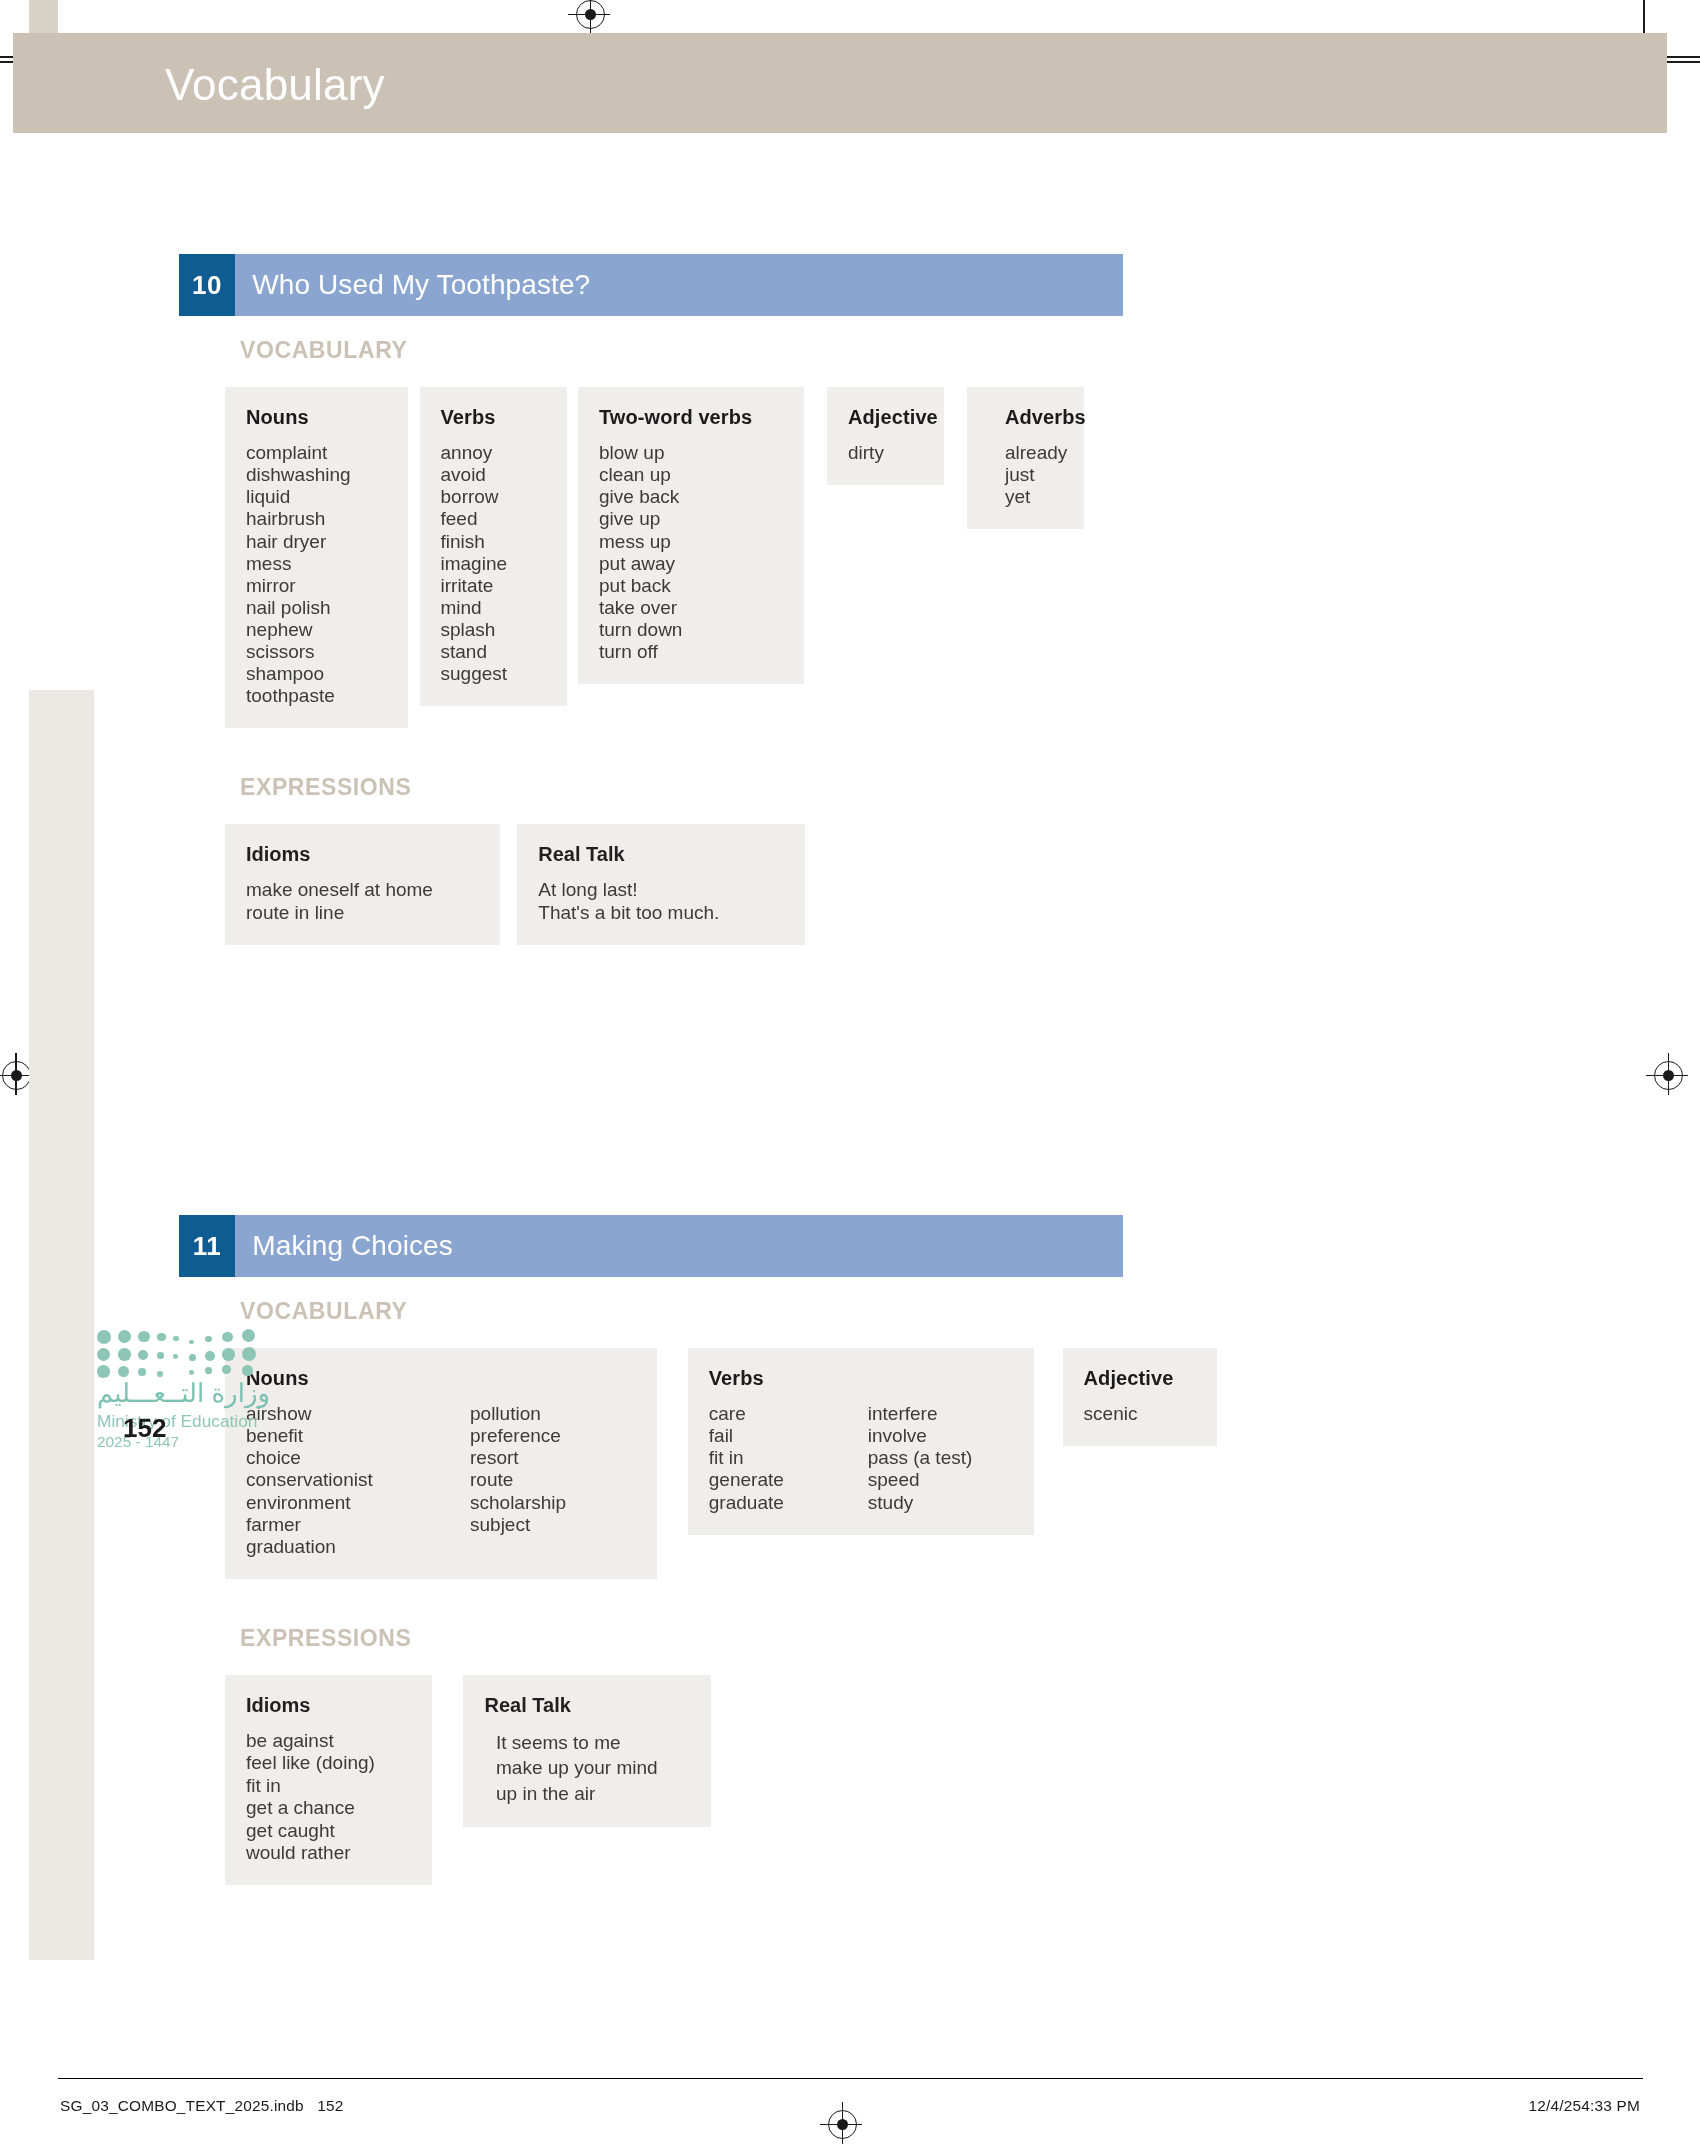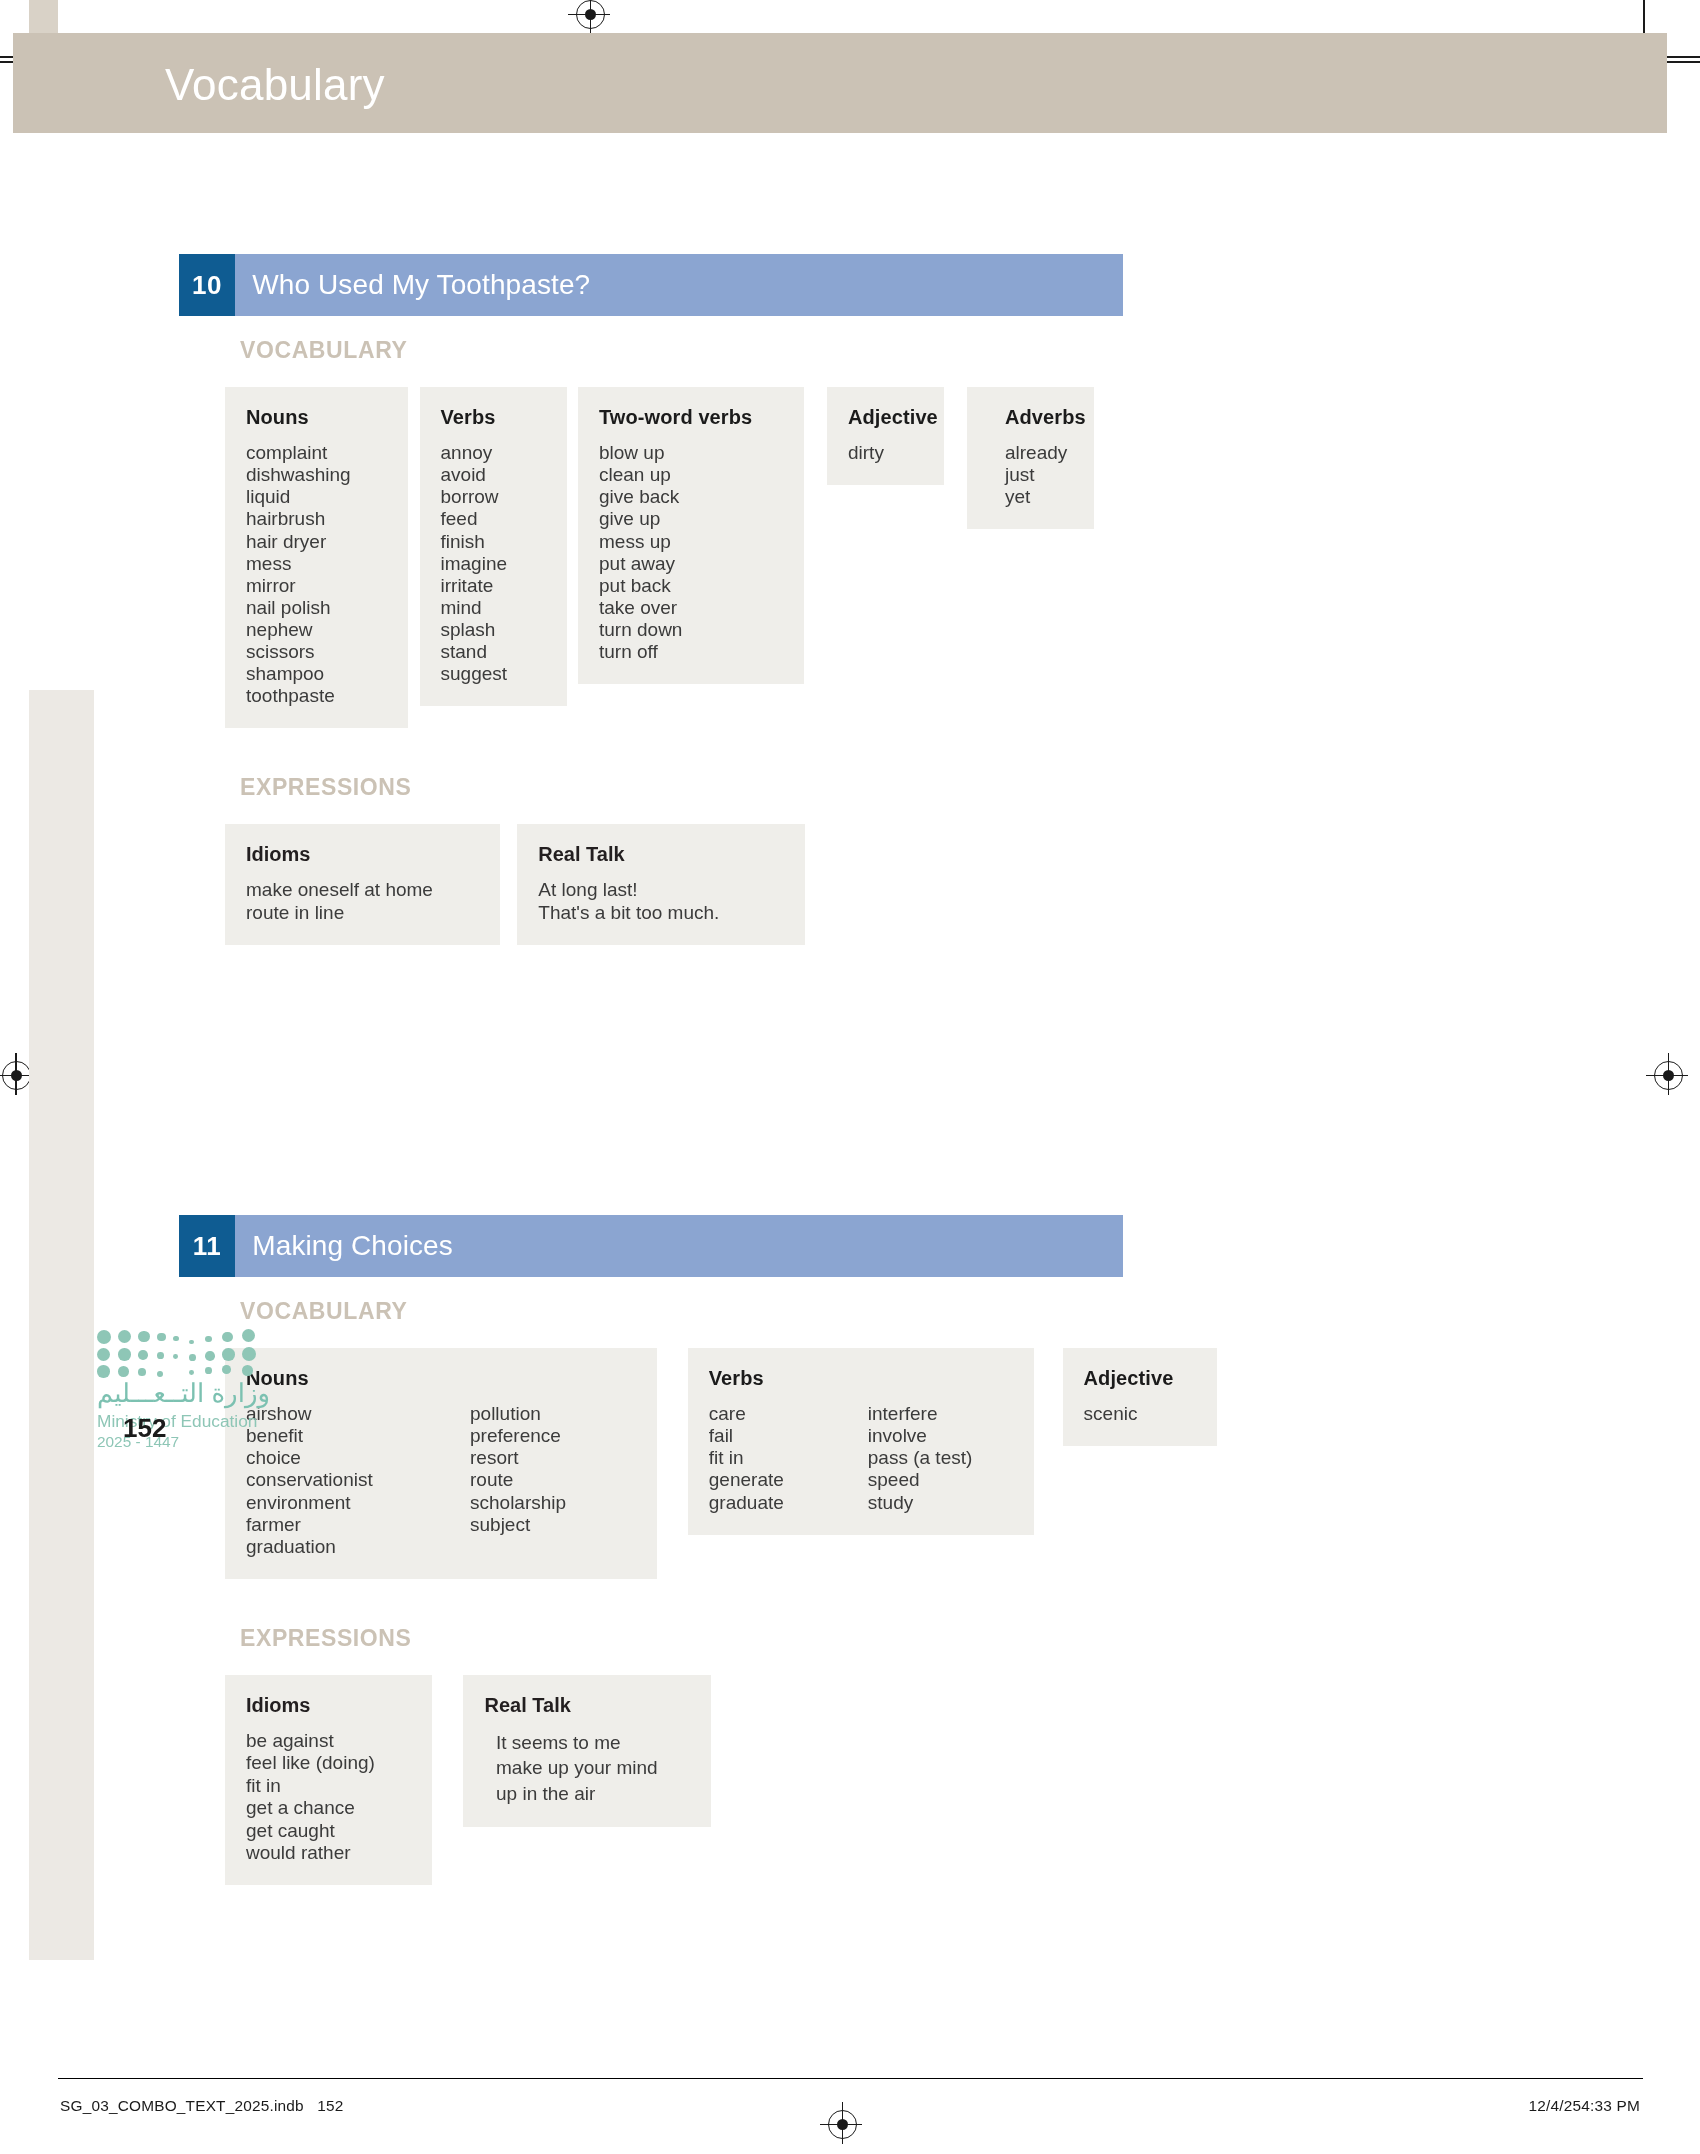--- a/index.html
+++ b/index.html
@@ -202,21 +202,21 @@
       </div>
     </div>
 
     <div class="vbox" style="width:117px; align-self:flex-start; margin-left:11.5px;">
       <h4>Adjective</h4>
       <div class="vlist">
         <div>dirty</div>
       </div>
     </div>
 
-    <div class="vbox" style="width:127px; align-self:flex-start; margin-left:11.5px;padding-left:38px;">
+    <div class="vbox" style="width:117px; align-self:flex-start; margin-left:11.5px;padding-left:38px;">
       <h4>Adverbs</h4>
       <div class="vlist">
         <div>already</div>
         <div>just</div>
         <div>yet</div>
       </div>
     </div>
   </div>
 
   <div class="section-label" style="margin-top:46px;">EXPRESSIONS</div>

